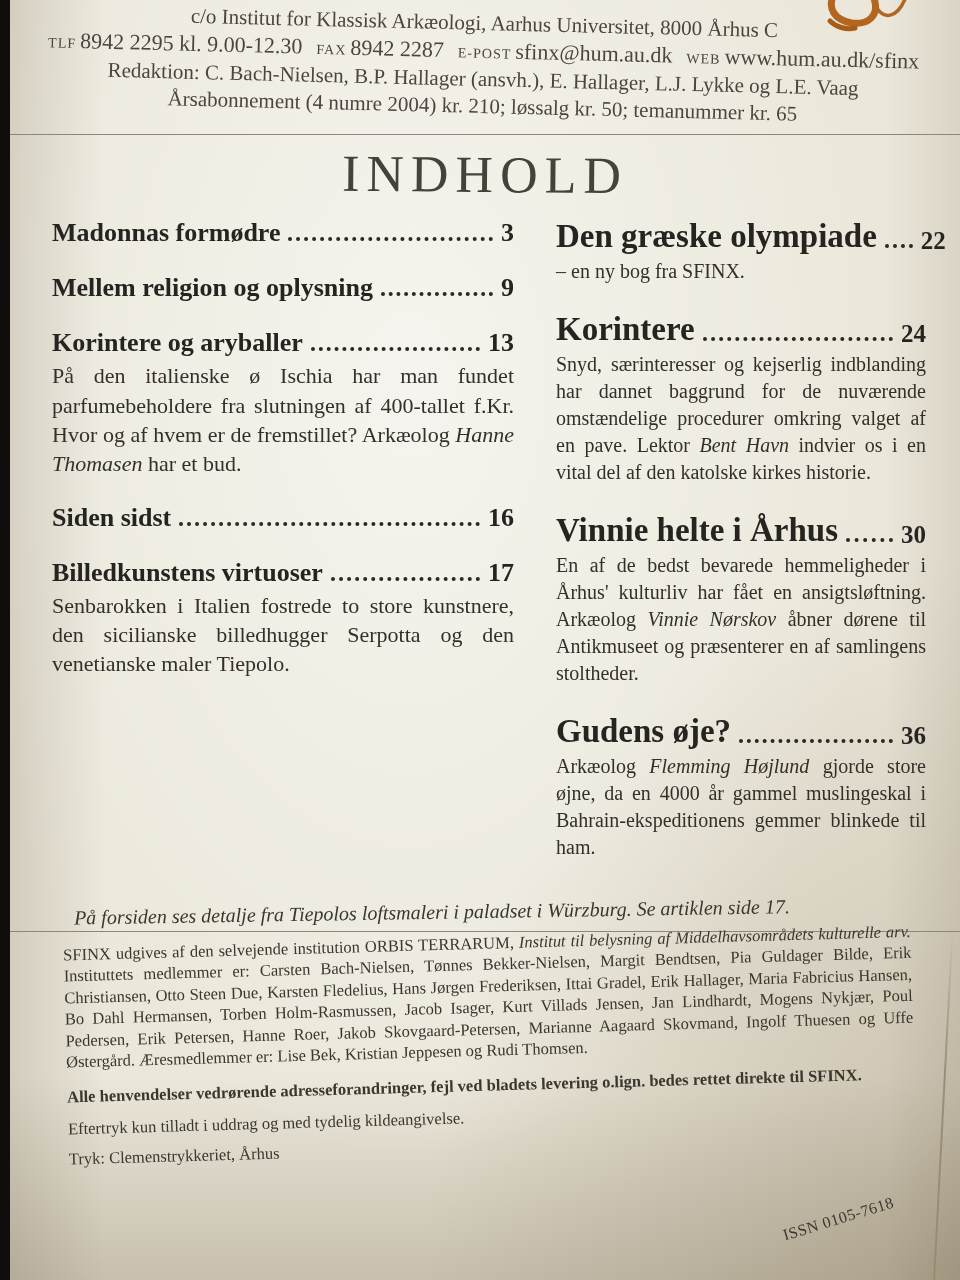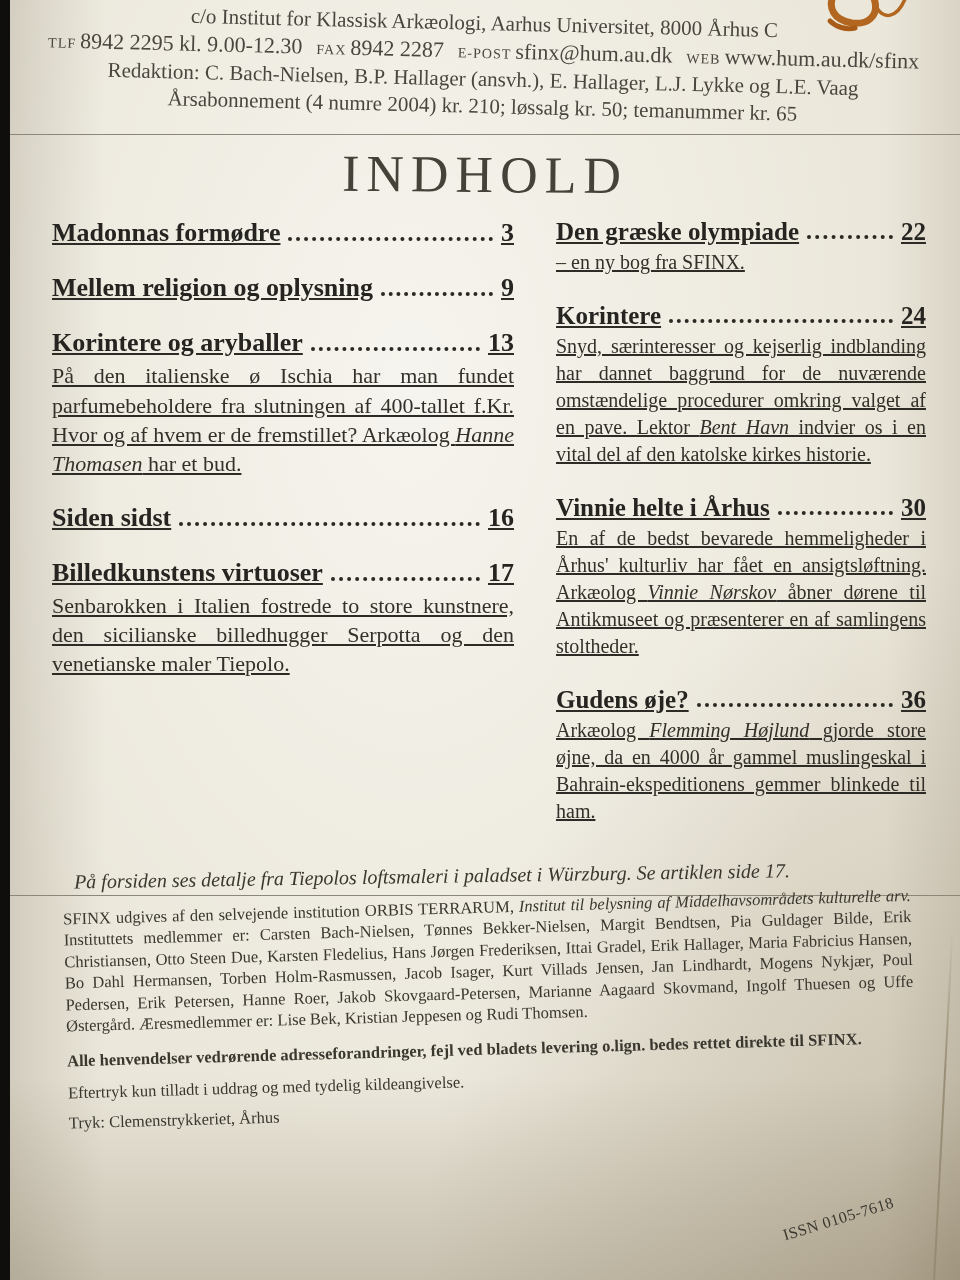--- a/index.html
+++ b/index.html
@@ -43,24 +43,24 @@
   .rule{border:none;border-top:1.6px solid #8d877a;margin:8px 0 2px 0;}
   
   .indhold{
     text-align:center;font-size:52px;letter-spacing:7px;color:#454239;
     font-weight:500;margin:10px 0 14px 0;transform:rotate(.5deg);
   }
   
   .cols{display:flex;gap:42px;padding:0 34px 0 42px;}
   .col-left{width:462px;flex:0 0 auto;}
   .col-right{flex:1 1 auto;min-width:0;}
-  .entry{margin-bottom:25px;text-decoration:underline;}
+  .entry{margin-bottom:25px;}
   .toc-line{display:flex;}
   .etitle{white-space:nowrap;font-weight:bold;font-size:26px;color:#262420;}
-  .col-right .etitle{font-size:25px;}
+  .col-right .etitle{font-size:33px;}
   .leader{flex:1 1 auto;align-self:flex-end;margin:0 8px 7px 8px;border-bottom:4.5px dotted #2b2923;min-width:28px;}
   .pnum{white-space:nowrap;align-self:flex-end;font-weight:bold;font-size:26px;color:#262420;}
   .col-right .pnum{font-size:25px;}
   .desc{margin:3px 0 0 0;font-size:22px;line-height:1.32;text-align:justify;color:#33302a;}
   .col-right .desc{font-size:20px;line-height:1.36;}
   .intro-para{margin:6px 0 30px 0;}
   .it{font-style:italic;}
   
   .cover-note{
     margin:14px 0 6px 0;padding:0 40px 0 64px;

